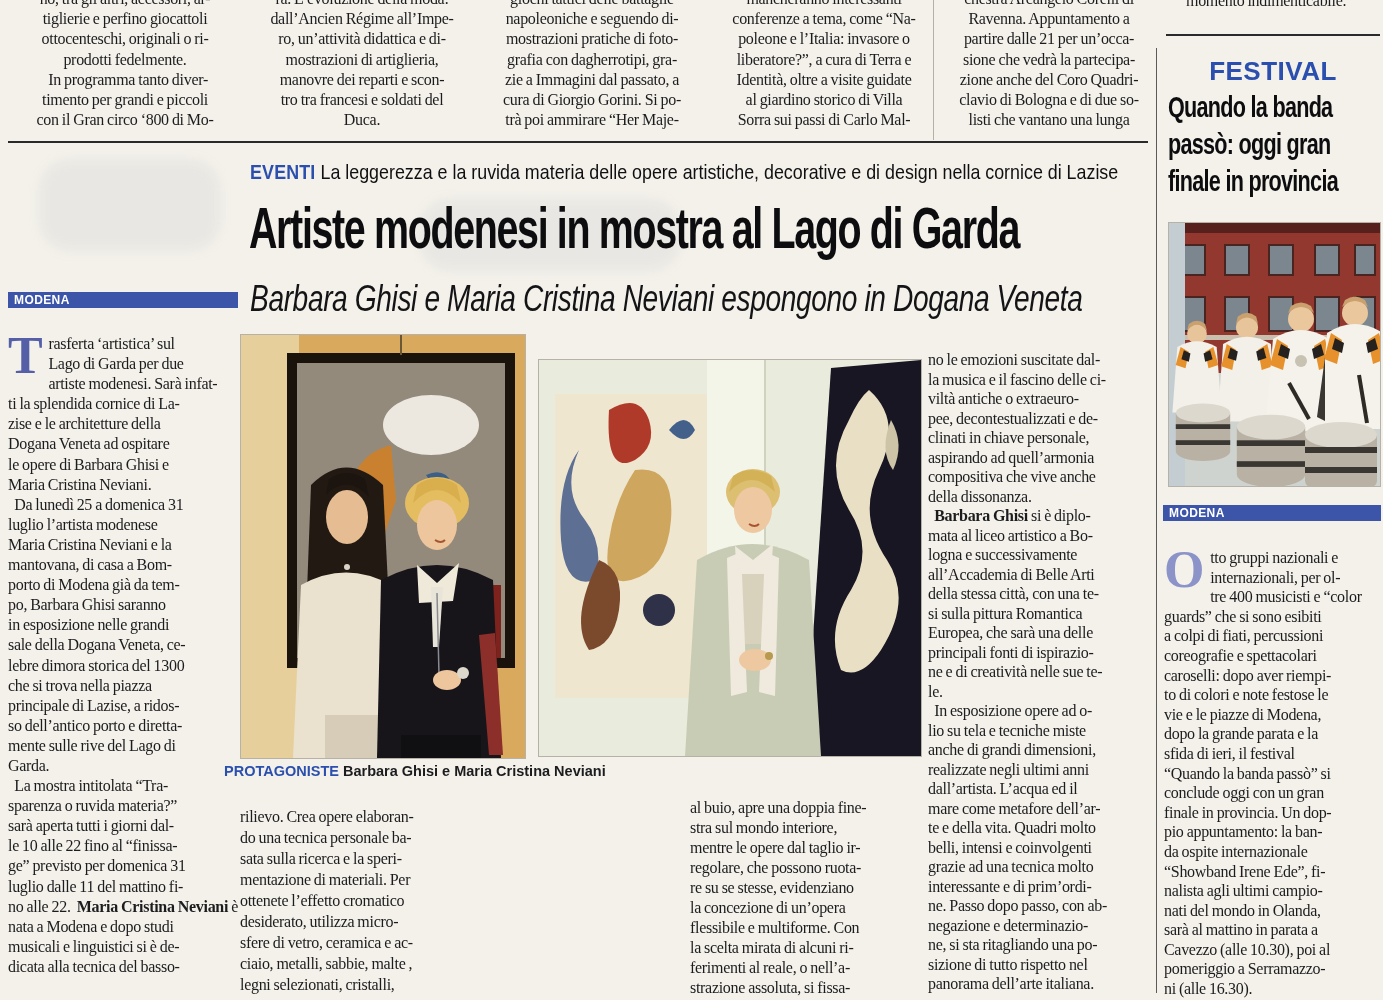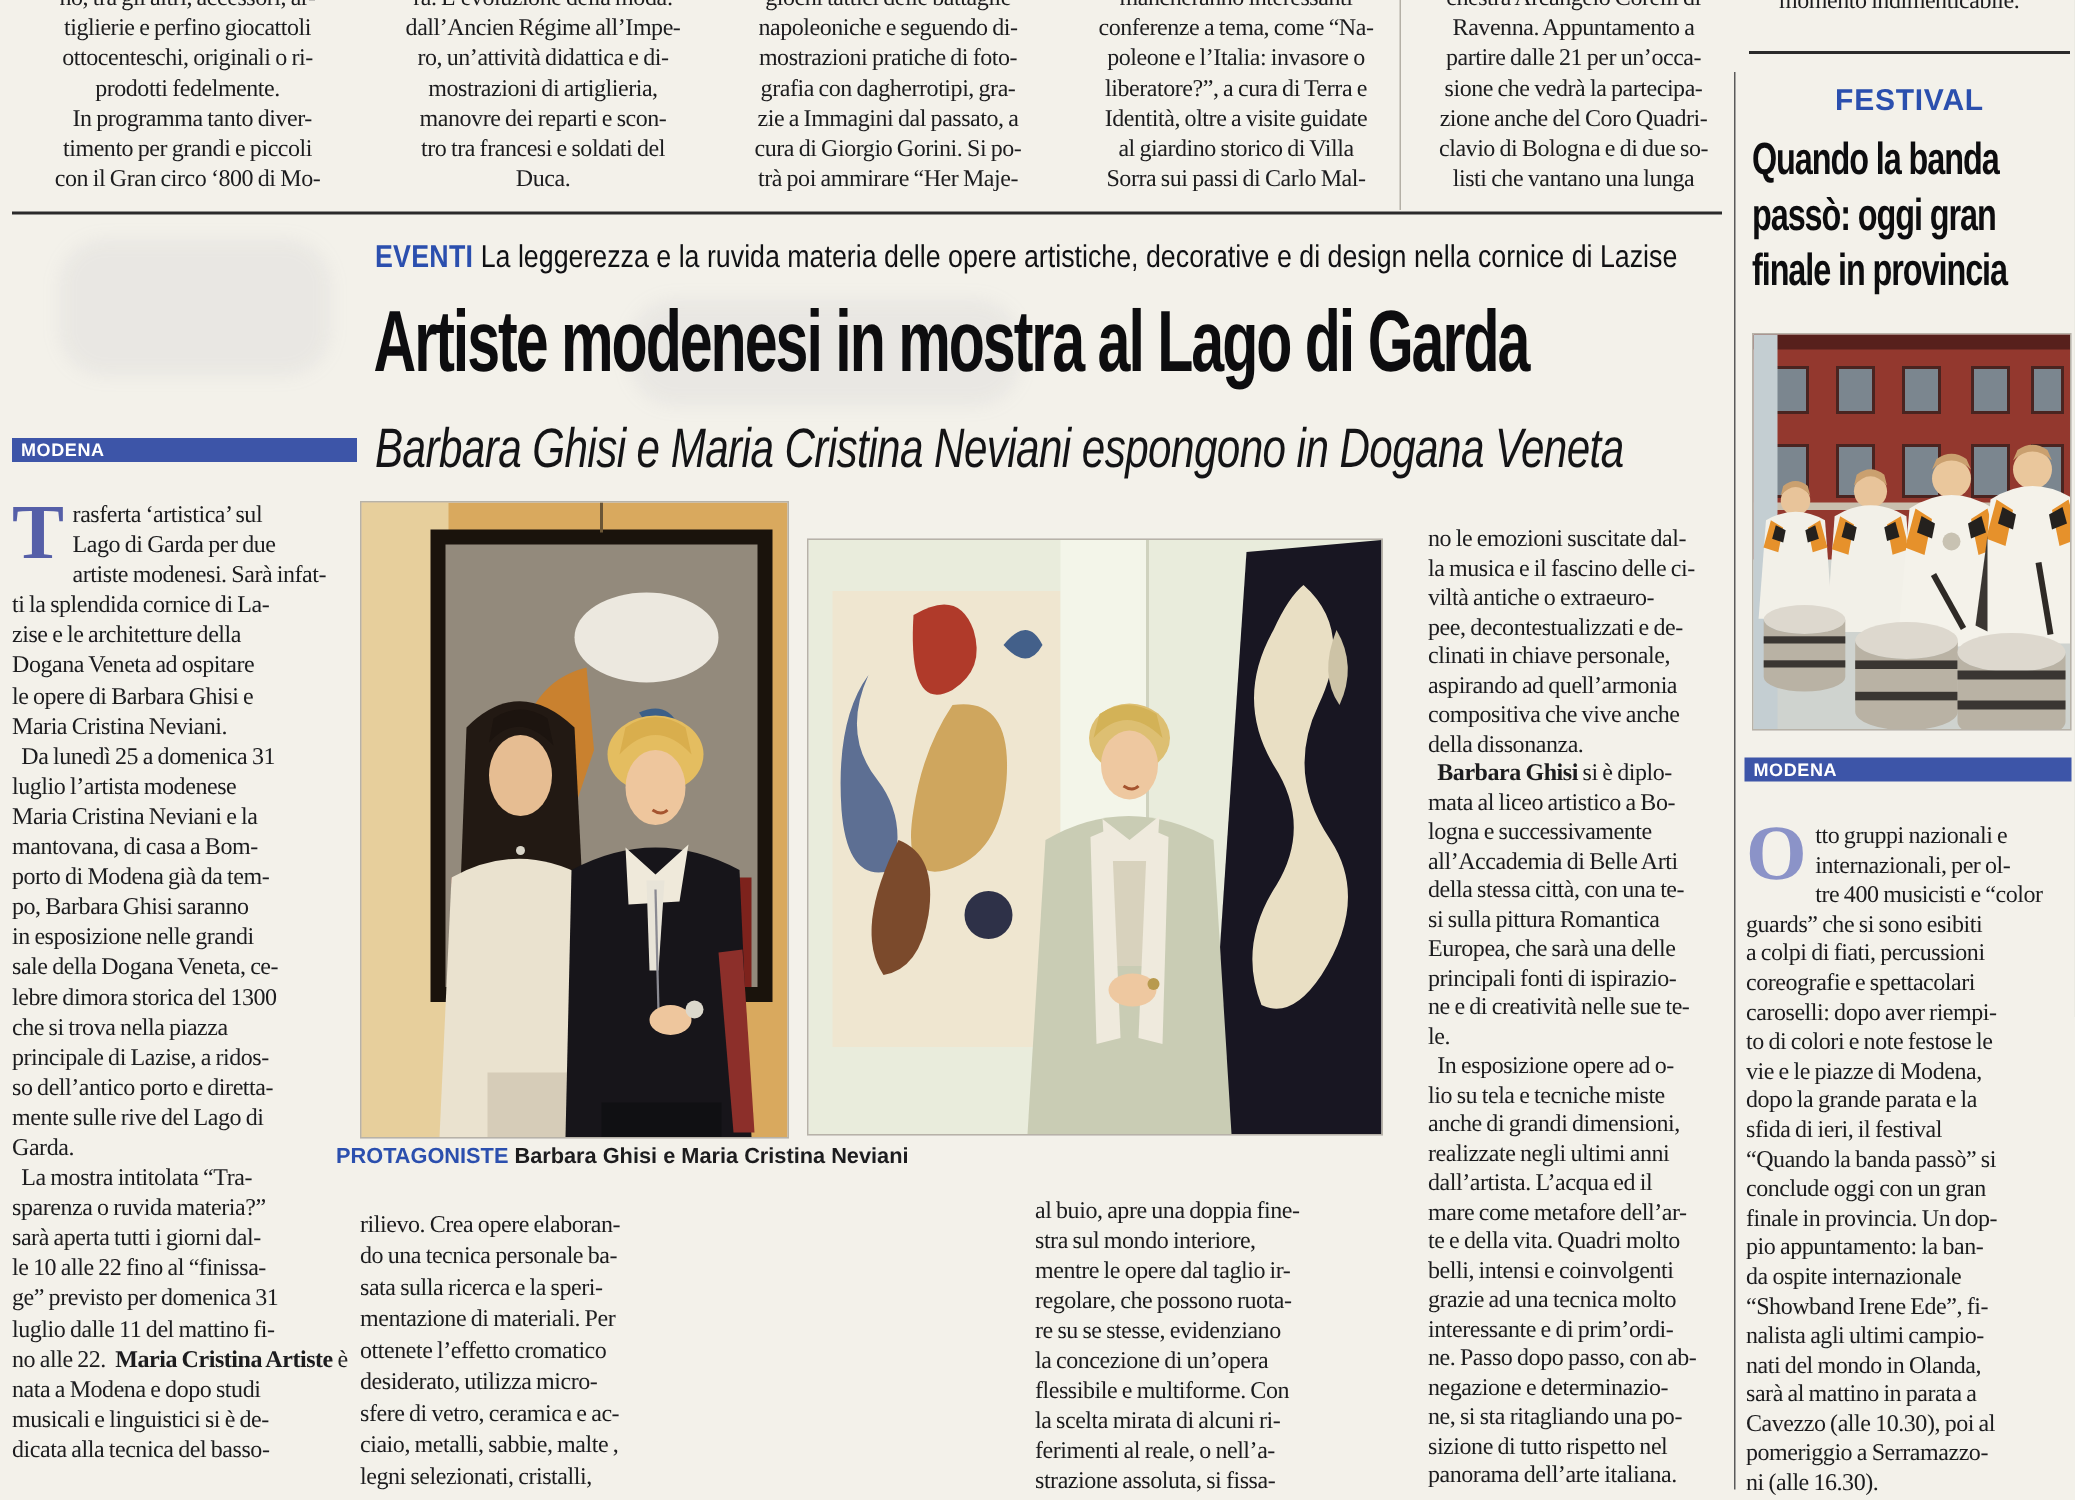--- a/index.html
+++ b/index.html
@@ -16,21 +16,21 @@
              font-weight:bold;font-size:12px;letter-spacing:0.4px;padding:1px 0 1px 6px;}
   .kicker{font-family:"Liberation Sans",sans-serif;font-size:21px;white-space:pre;
           transform:scaleX(0.85);transform-origin:0 0;color:#101013;}
   .kicker b{color:var(--accent-blue,#2b4fae);font-weight:bold;letter-spacing:0.2px;}
   .headline{font-family:"Liberation Sans",sans-serif;font-weight:bold;font-size:58px;
             letter-spacing:-2px;white-space:pre;transform:scaleX(0.68);transform-origin:0 0;color:#0d0d0f;}
   .subhead{font-family:"Liberation Sans",sans-serif;font-style:italic;font-size:37px;
            letter-spacing:-0.5px;white-space:pre;transform:scaleX(0.76);transform-origin:0 0;color:#141416;}
   .side-head{font-family:"Liberation Sans",sans-serif;font-weight:bold;font-size:30px;line-height:37px;
              letter-spacing:-1px;white-space:pre;transform:scaleX(0.72);transform-origin:0 0;color:#0d0d0f;}
-  .festival{font-family:"Liberation Sans",sans-serif;font-weight:bold;font-size:20px;
+  .festival{font-family:"Liberation Sans",sans-serif;font-weight:bold;font-size:26px;
             color:var(--accent-blue,#2b4fae);text-align:center;letter-spacing:0.5px;}
   .caption{font-family:"Liberation Sans",sans-serif;font-weight:bold;font-size:14.5px;}
   .caption .tag{color:var(--accent-blue,#2b4fae);}
   .dropcap{float:left;font-family:"Liberation Serif",serif;font-weight:bold;font-size:52px;
            line-height:40px;height:40px;margin:2px 6px 0 0;color:var(--dropcap-blue,#555fa8);}
   .dropcap.light{color:var(--dropcap-light-blue,#8b93c8);}
   .boldlead{font-weight:bold;text-align:right;}
   .photo{border:1px solid #b7b2a8;background:#ddd;}
   .ghost{position:absolute;background:rgba(150,152,168,0.10);filter:blur(6px);border-radius:30px;}
 </style>
@@ -109,21 +109,21 @@
 principale di Lazise, a ridos-
 so dell’antico porto e diretta-
 mente sulle rive del Lago di
 Garda.
   La mostra intitolata “Tra-
 sparenza o ruvida materia?”
 sarà aperta tutti i giorni dal-
 le 10 alle 22 fino al “finissa-
 ge” previsto per domenica 31
 luglio dalle 11 del mattino fi-
-no alle 22.</span><span class="pre boldlead" style="white-space:pre;">  Maria Cristina Artiste</span><span class="pre" style="white-space:pre;"> è
+no alle 22.</span><span class="pre boldlead" style="white-space:pre;">  Maria Cristina Neviani</span><span class="pre" style="white-space:pre;"> è
 nata a Modena e dopo studi
 musicali e linguistici si è de-
 dicata alla tecnica del basso-</span>
   </div>
 
   <div class="abs photo" style="left:240px;top:334px;width:284px;height:423px;">
     <svg width="284" height="423" viewBox="0 0 284 423" xmlns="http://www.w3.org/2000/svg">
       <rect width="284" height="423" fill="#d9a95e"></rect>
       <rect x="0" y="0" width="58" height="423" fill="#e7cf9c"></rect>
       <rect x="46" y="18" width="228" height="315" fill="#1a130c"></rect>
@@ -206,21 +206,21 @@
 stra sul mondo interiore,
 mentre le opere dal taglio ir-
 regolare, che possono ruota-
 re su se stesse, evidenziano
 la concezione di un’opera
 flessibile e multiforme. Con
 la scelta mirata di alcuni ri-
 ferimenti al reale, o nell’a-
 strazione assoluta, si fissa-</div>
 
-  <div class="abs body-text" style="left:928px;top:350px;width:228px;line-height:19.5px;margin-left:24px;">
+  <div class="abs body-text" style="left:928px;top:350px;width:228px;line-height:19.5px;">
     <span class="pre" style="white-space:pre;">no le emozioni suscitate dal-
 la musica e il fascino delle ci-
 viltà antiche o extraeuro-
 pee, decontestualizzati e de-
 clinati in chiave personale,
 aspirando ad quell’armonia
 compositiva che vive anche
 della dissonanza.</span><span class="pre" style="white-space:pre;">
 </span><span class="pre boldlead" style="white-space:pre;">  Barbara Ghisi</span><span class="pre" style="white-space:pre;"> si è diplo-
 mata al liceo artistico a Bo-

